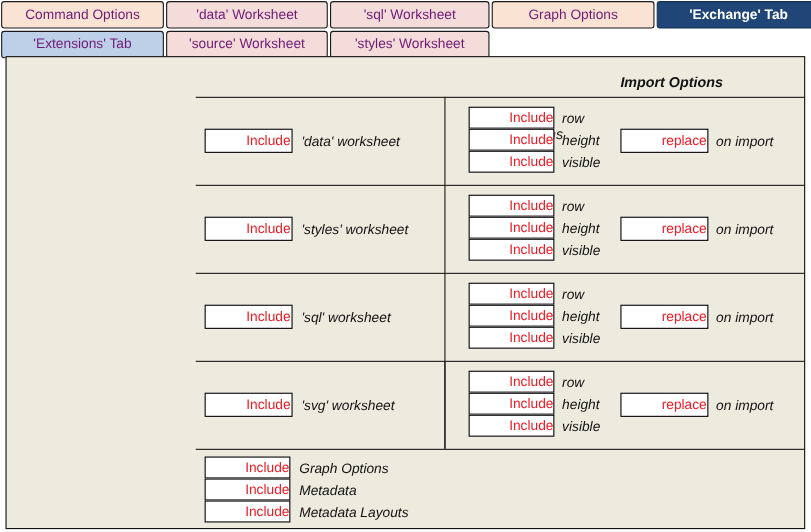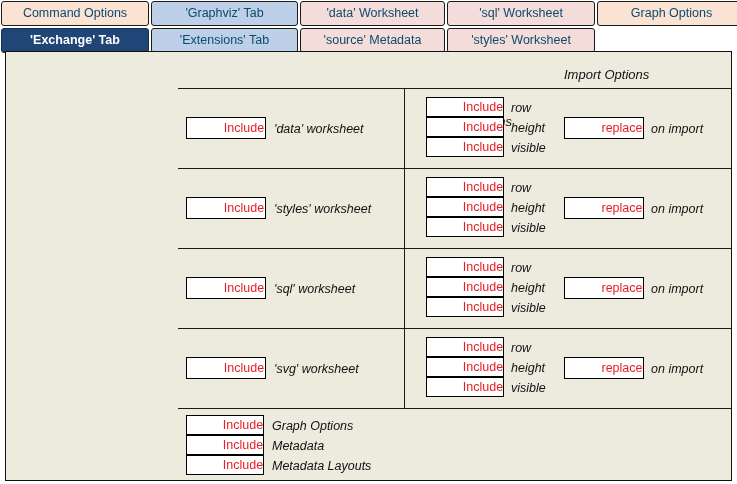--- a/index.html
+++ b/index.html
@@ -29,21 +29,21 @@
     box-sizing: border-box;
     background: #ffffff;
   }
   .navbtn {
     border: 1px solid #1a1a1a;
     border-radius: 3px;
     display: flex;
     align-items: center;
     justify-content: center;
     font-size: 12.5px;
-    color: #0c4a6e;
+    color: #701a75;
     box-sizing: border-box;
     line-height: 1;
     white-space: nowrap;
     cursor: pointer;
   }
   .navbtn.peach   { background: #fbe3d3; }
   .navbtn.blue    { background: #bdd0e8; }
   .navbtn.pink    { background: #f3dcd9; }
   .navbtn.active  {
     background: #1f4676;
@@ -67,21 +67,21 @@
   
   .colhead {
     position: absolute;
     font-style: italic;
     font-size: 13px;
     color: #111111;
     white-space: nowrap;
   }
   #head-worksheets { left: 175px; top: 15px; }
   #head-export     { left: 420px; top: 15px; margin-top: 47px; }
-  #head-import     { left: 558px; top: 15px; }
+  #head-import     { left: 558px; top: 15px; font-weight: bold; }
 
   
   .hrule {
     position: absolute;
     left: 172px;
     width: 553px;
     height: 0;
     border-top: 1px solid #1a1a1a;
   }
   
@@ -121,27 +121,26 @@
     color: #111111;
     white-space: nowrap;
     line-height: 1;
   }
 </style>
 </head>
 <body>
 
 <div class="navbar">
     <div class="navbtn peach">Command Options</div>
-    <div class="navbtn blue">'Graphviz' Tab</div>
     <div class="navbtn pink">'data' Worksheet</div>
     <div class="navbtn pink">'sql' Worksheet</div>
     <div class="navbtn peach">Graph Options</div>
     <div class="navbtn active">'Exchange' Tab</div>
     <div class="navbtn blue">'Extensions' Tab</div>
-    <div class="navbtn pink">'source' Metadata</div>
+    <div class="navbtn pink">'source' Worksheet</div>
     <div class="navbtn pink">'styles' Worksheet</div>
   </div>
 
 <div class="panel">
 
   <div class="colhead" id="head-export">Export Options</div>
   <div class="colhead" id="head-import">Import Options</div>
 
   <div id="rows-container">
       <div class="hrule" style="top: 36px;"></div>

